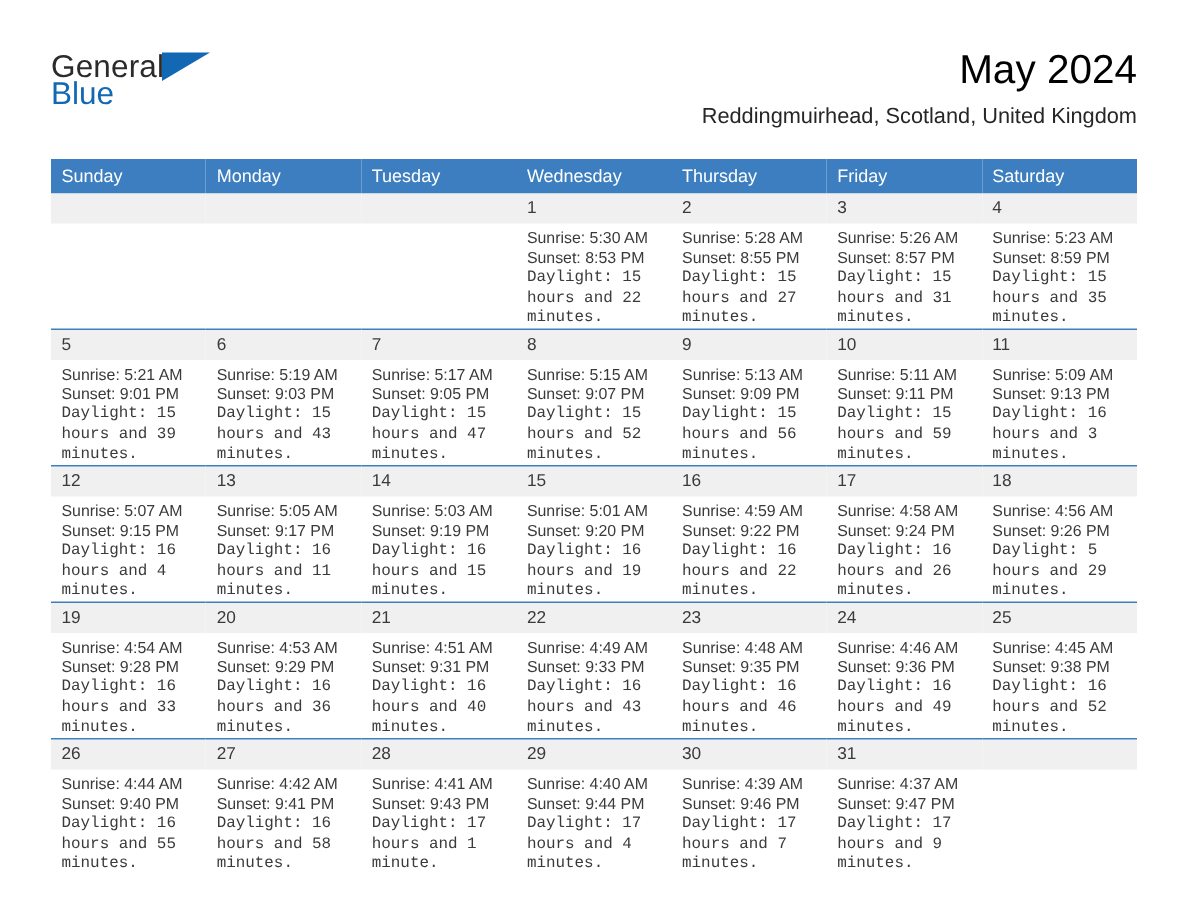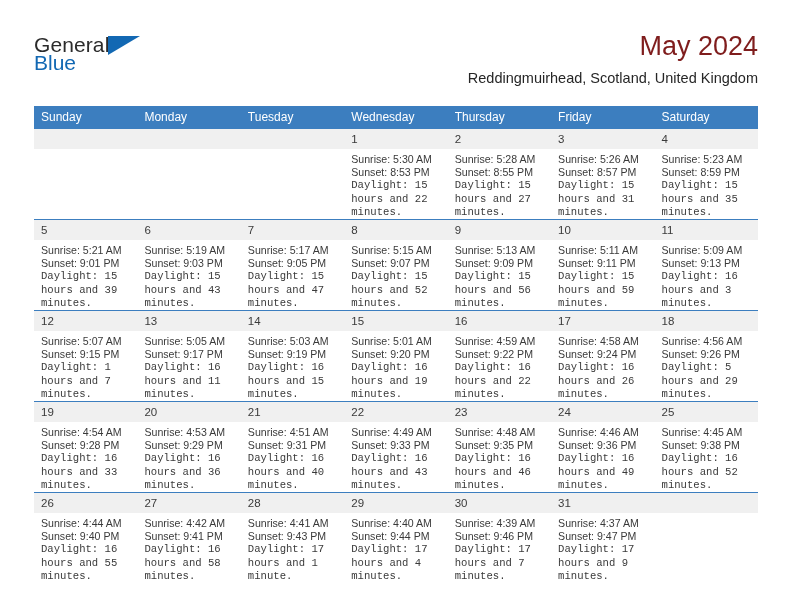--- a/index.html
+++ b/index.html
@@ -60,21 +60,21 @@
     margin-top: -3px;
   }
   .title-wrap {
     position: absolute;
     right: 0;
     top: 0;
     text-align: right;
   }
   .cal-title {
     font-size: 27px;
-    color: #7f1d1d;
+    color: #000000;
     line-height: 32px;
     font-weight: normal;
     margin: 0;
     white-space: nowrap;
   }
   .cal-subtitle {
     font-size: 14.5px;
     color: #262626;
     line-height: 20px;
     margin: 6px 0 0 0;
@@ -286,21 +286,21 @@
           </div>
         </td>
       </tr>
 
       <tr class="week">
         <td>
           <div class="daynum">12</div>
           <div class="dayinfo">
             <div>Sunrise: 5:07 AM</div>
             <div>Sunset: 9:15 PM</div>
-            <div class="daylight">Daylight: 1 hours and 7 minutes.</div>
+            <div class="daylight">Daylight: 16 hours and 4 minutes.</div>
           </div>
         </td>
         <td>
           <div class="daynum">13</div>
           <div class="dayinfo">
             <div>Sunrise: 5:05 AM</div>
             <div>Sunset: 9:17 PM</div>
             <div class="daylight">Daylight: 16 hours and 11 minutes.</div>
           </div>
         </td>

